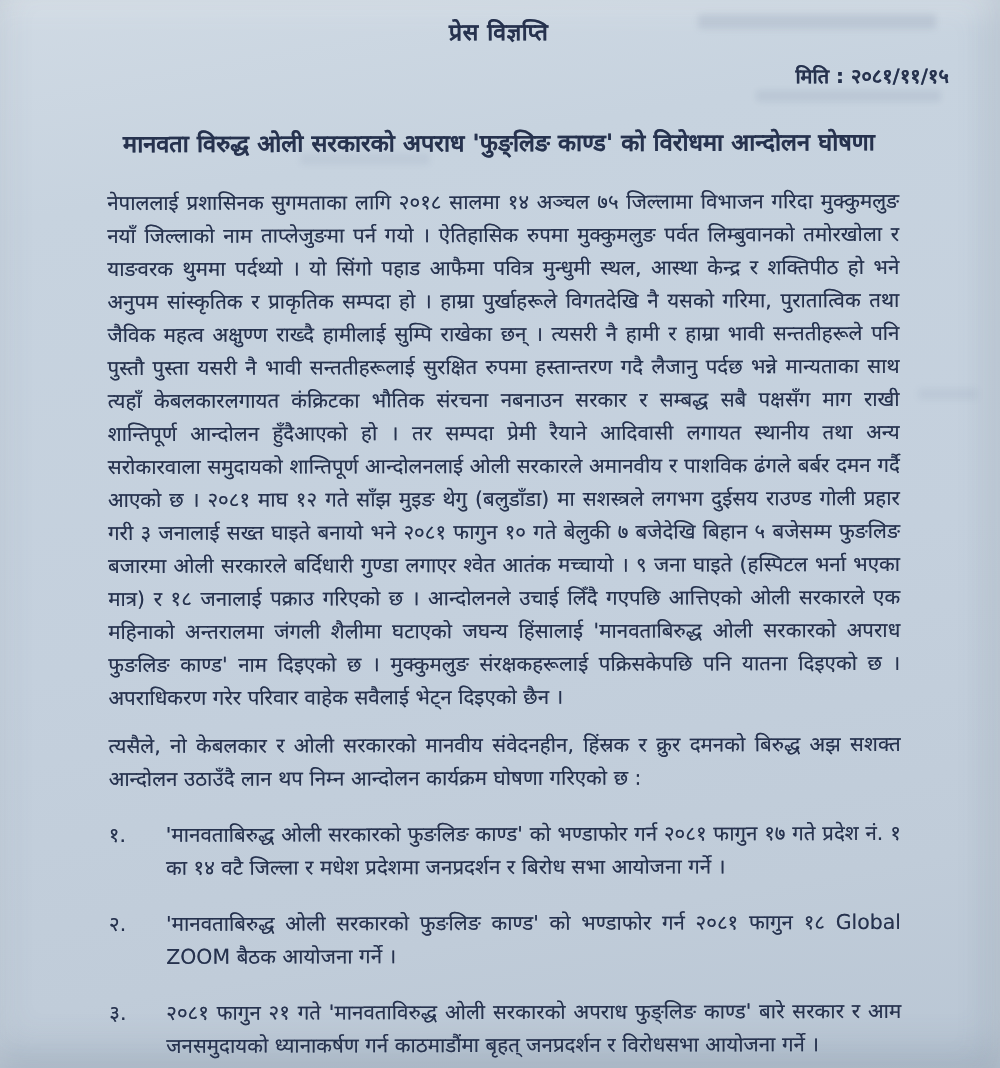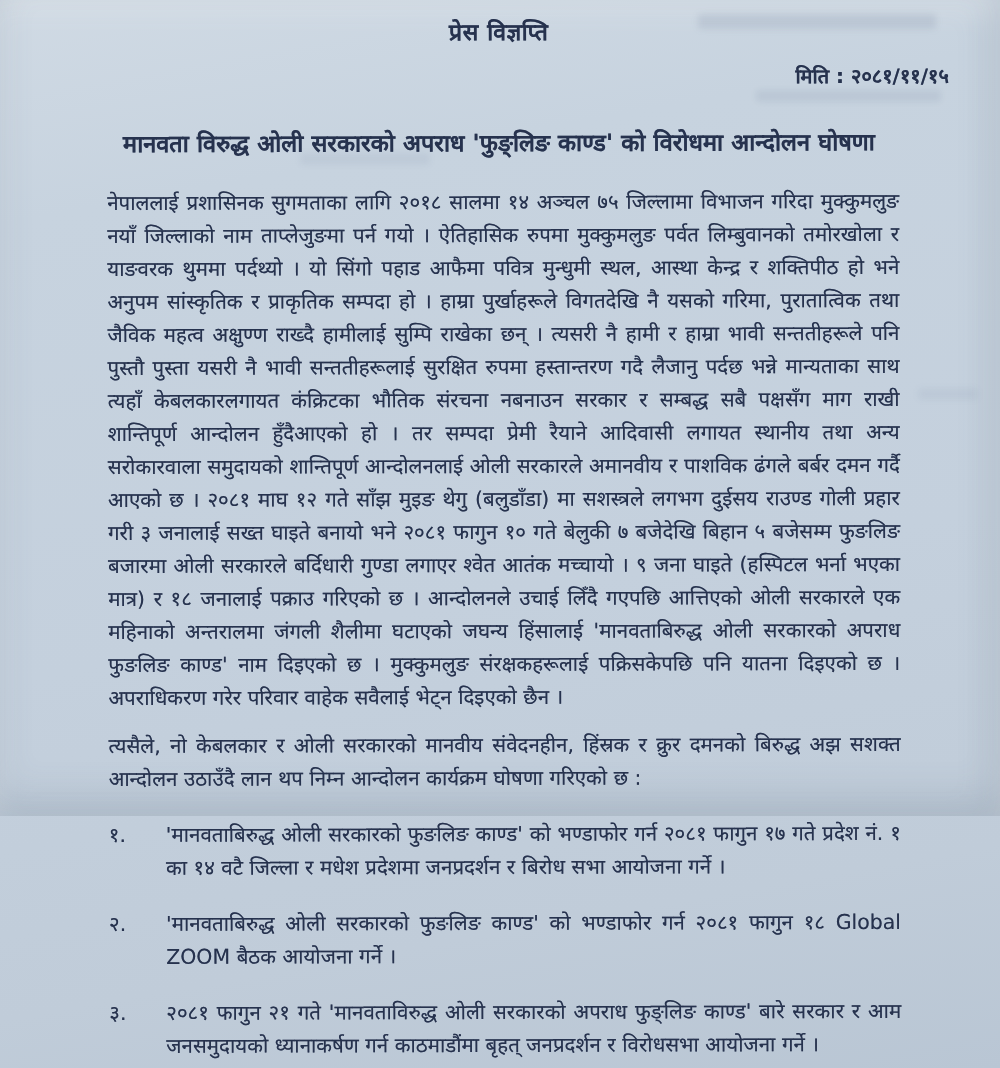--- a/index.html
+++ b/index.html
@@ -9,21 +9,21 @@
   body {
     width: 1000px;
     height: 1068px;
     overflow: hidden;
     font-family: "DejaVu Sans", sans-serif;
     background: linear-gradient(170deg, #d0dae4 0%, #c7d3df 18%, #c4d0dd 55%, #c0ccd9 82%, #b9c6d4 100%);
   }
   .sheet {
     position: relative;
     width: 1000px;
-    height: 816px;
+    height: 1068px;
     box-shadow:
       inset 0 -22px 34px rgba(88, 103, 126, 0.16),
       inset 0 14px 26px rgba(255, 255, 255, 0.22),
       inset -18px 0 30px rgba(96, 110, 132, 0.08);
   }
   .content {
     position: relative;
     transform: rotate(-0.15deg);
     color: #26324e;
     text-shadow: 0 0 0.6px rgba(38, 50, 78, 0.55);

